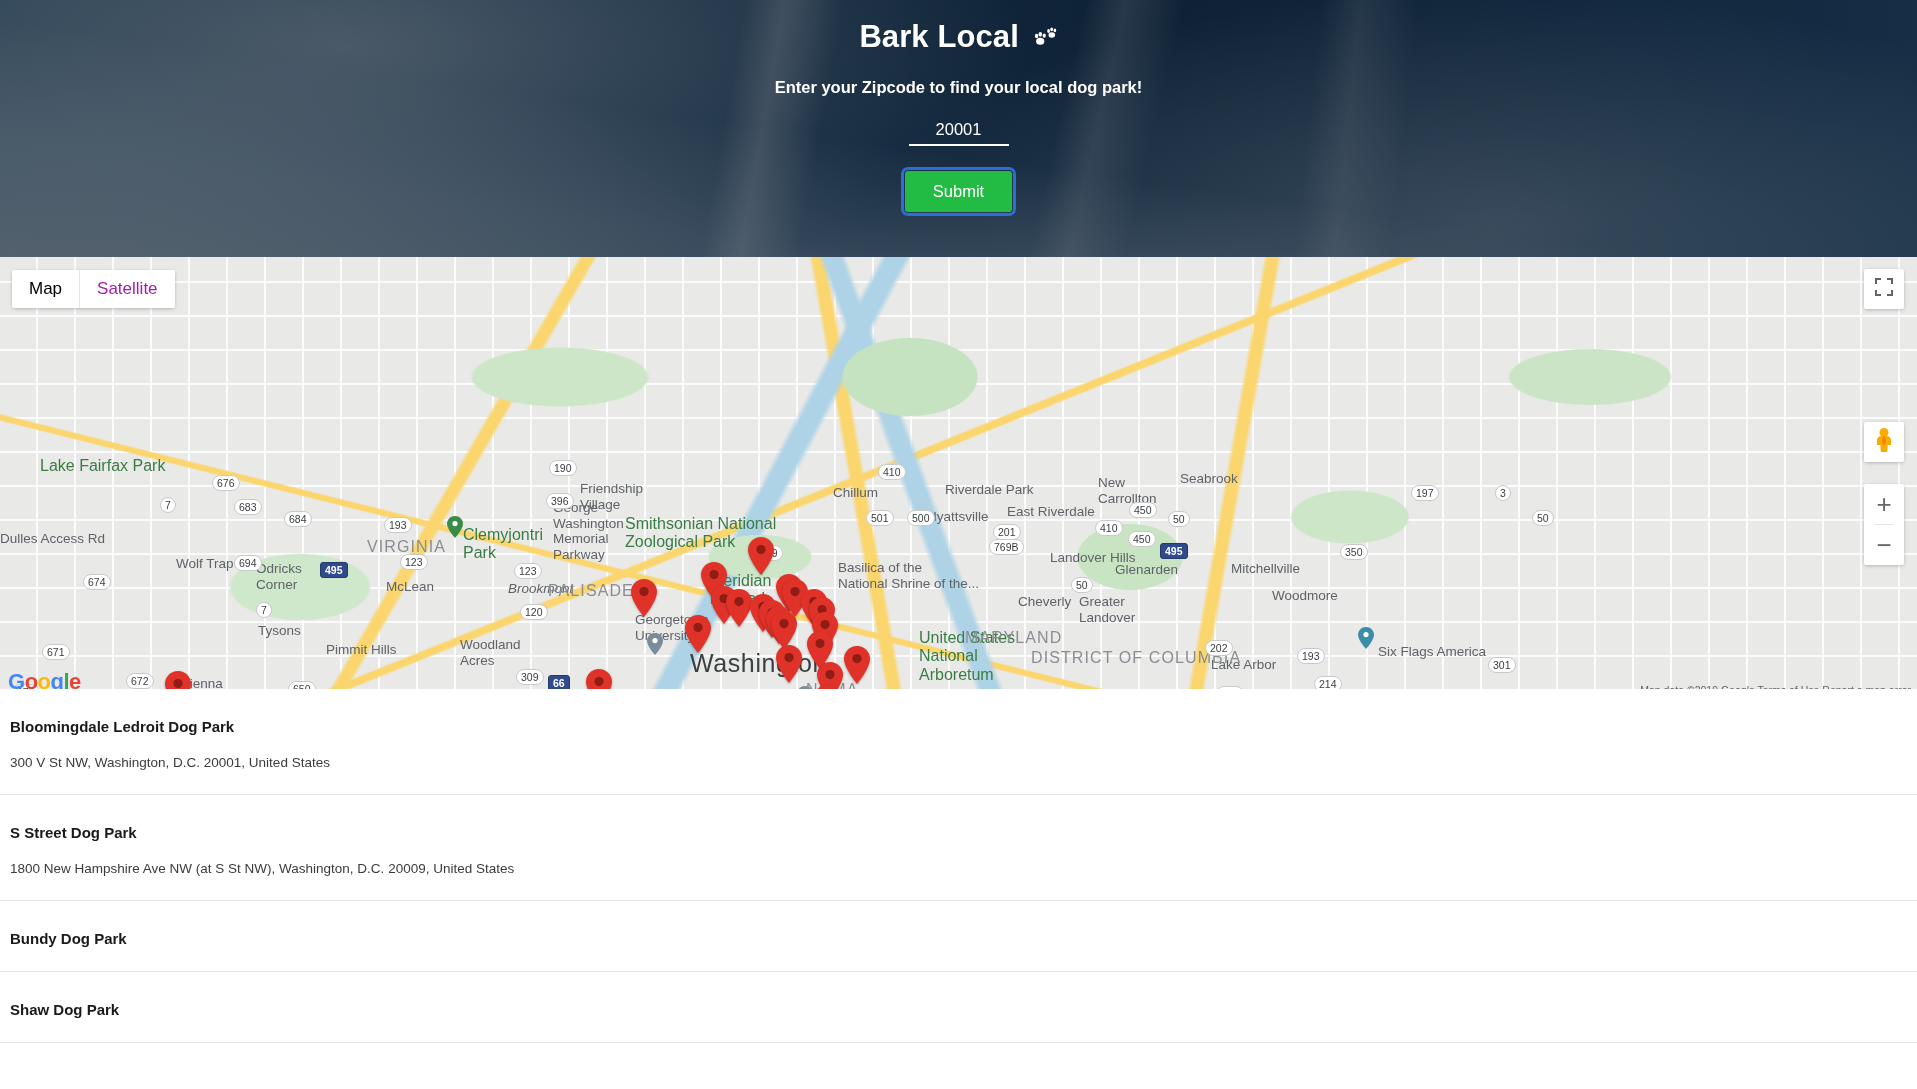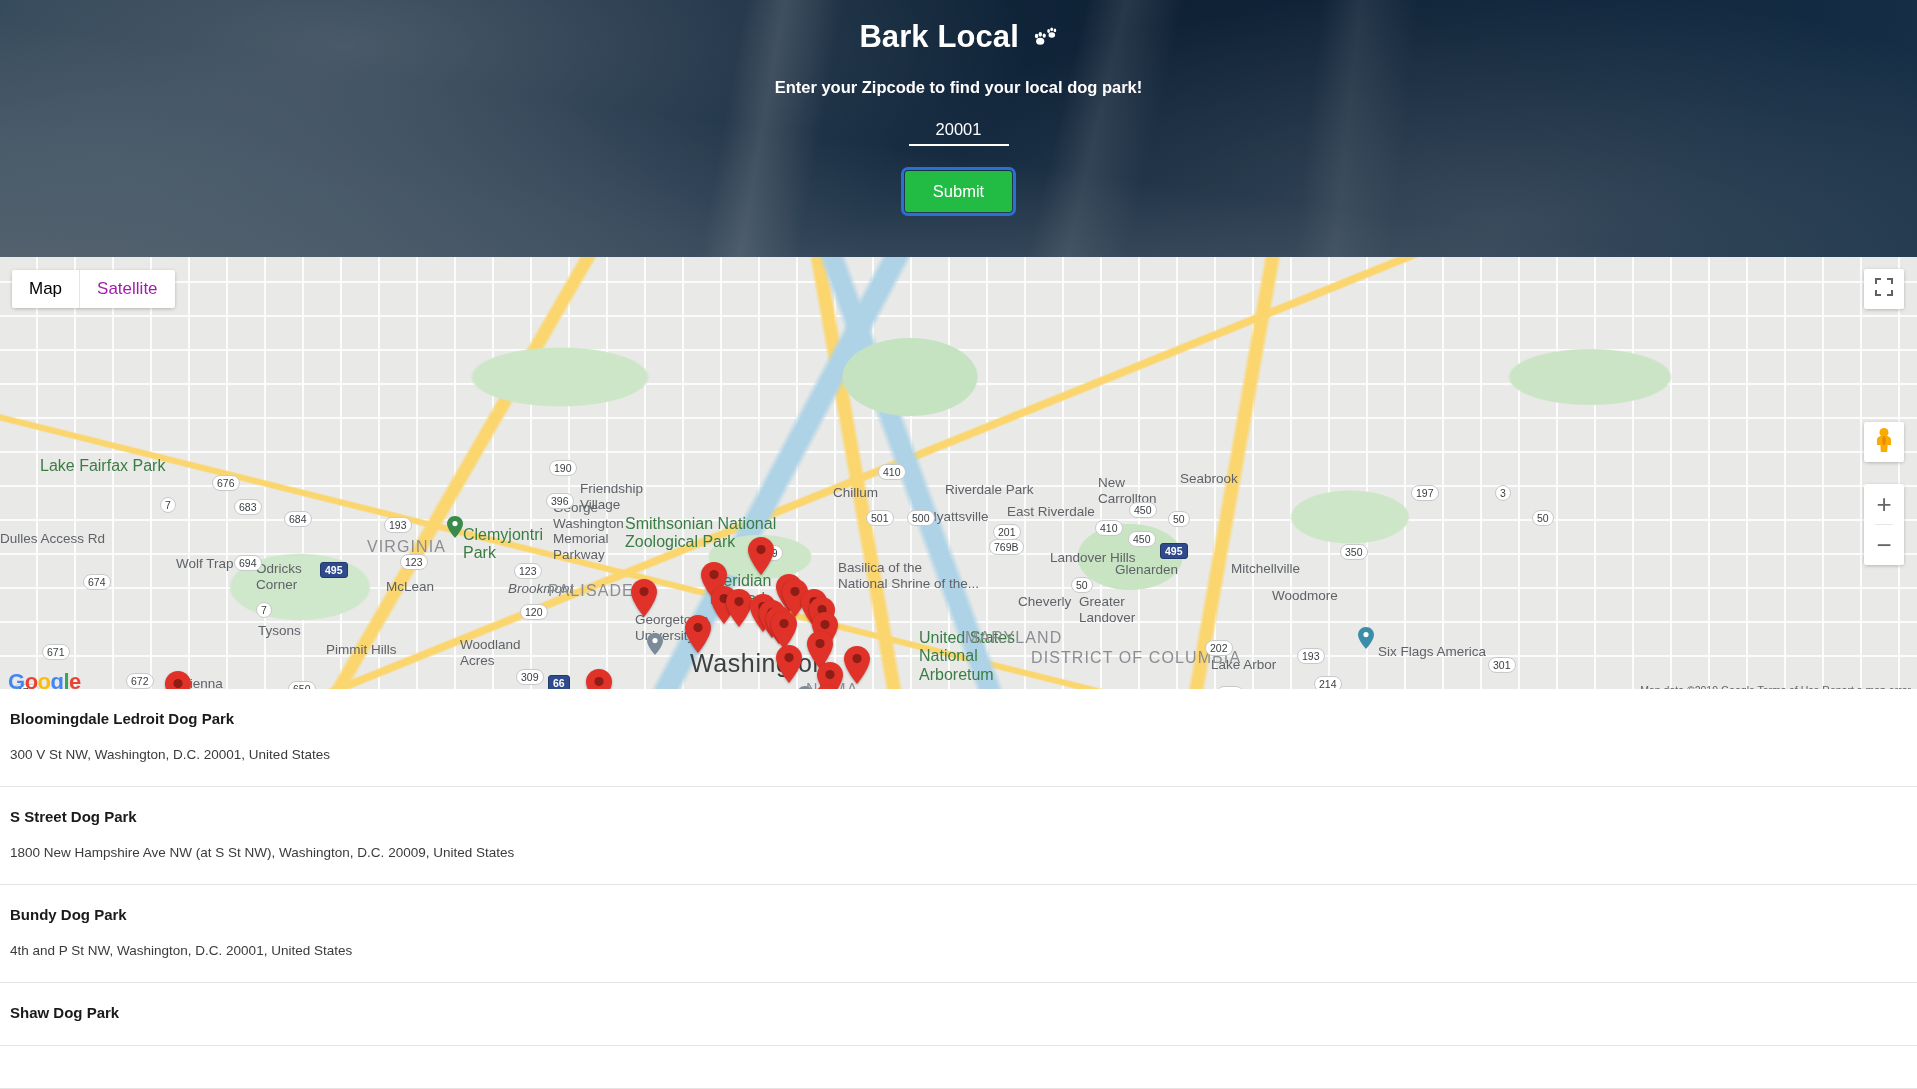--- a/index.html
+++ b/index.html
@@ -216,21 +216,21 @@
 
   .map-attr {
     position: absolute; right: 6px; bottom: -7px;
     font-size: 10.5px; color: #5f6368; z-index: 15;
     white-space: nowrap;
   }
 
   
   .results { width: 1917px; background: #ffffff; }
   .result-item {
-    padding: 20px 10px 22px 10px;
+    padding: 28px 10px 22px 10px;
     border-bottom: 1px solid #e4e4e4;
   }
   .result-name {
     font-size: 15px; font-weight: bold; color: #1a1a1a;
     line-height: 20px;
   }
   .result-addr {
     margin-top: 17px;
     font-size: 13.5px; color: #3b3b3b;
     line-height: 18px;
@@ -526,21 +526,20 @@
   <div class="result-item">
     <div class="result-name">Bloomingdale Ledroit Dog Park</div>
     <div class="result-addr">300 V St NW, Washington, D.C. 20001, United States</div>
   </div>
   <div class="result-item">
     <div class="result-name">S Street Dog Park</div>
     <div class="result-addr">1800 New Hampshire Ave NW (at S St NW), Washington, D.C. 20009, United States</div>
   </div>
   <div class="result-item">
     <div class="result-name">Bundy Dog Park</div>
-    <div class="result-addr">4th and P St NW, Washington, D.C. 20001, United States</div>
   </div>
   <div class="result-item">
     <div class="result-name">Shaw Dog Park</div>
   </div>
   <div class="result-item">
     
   </div>
 </div>
 
 </body></html>

